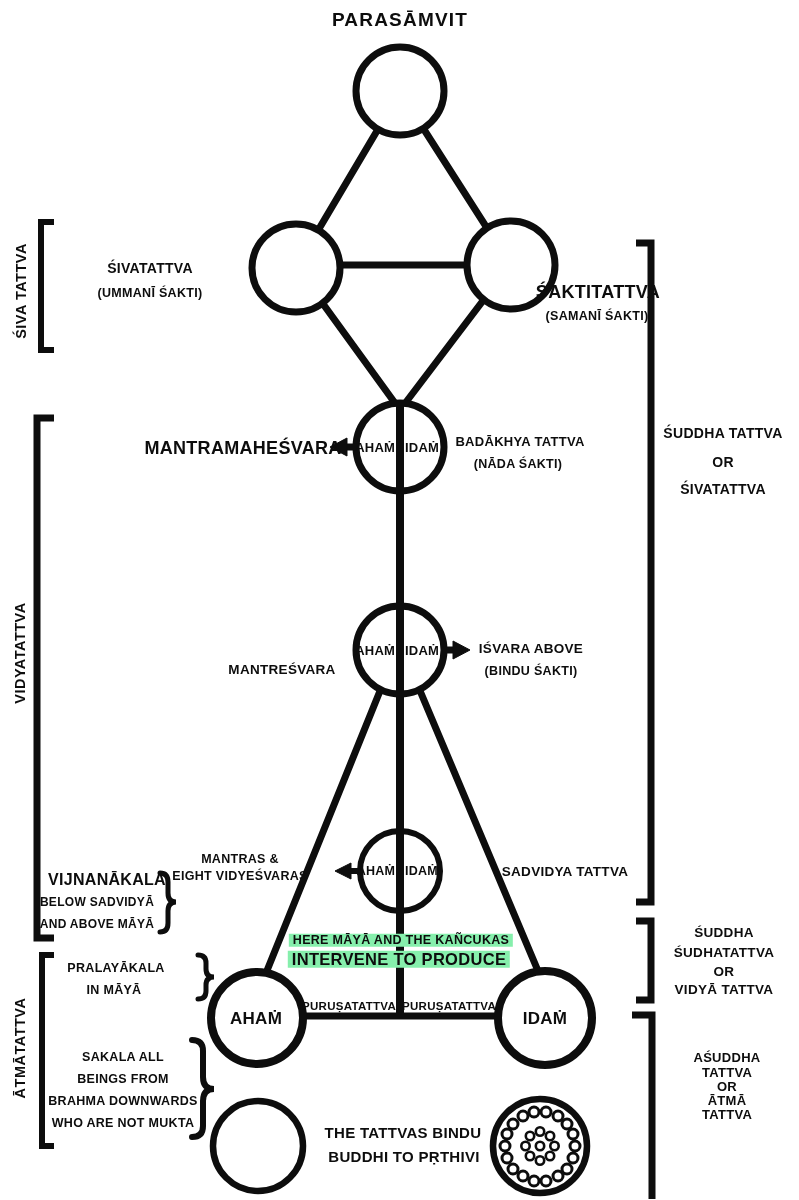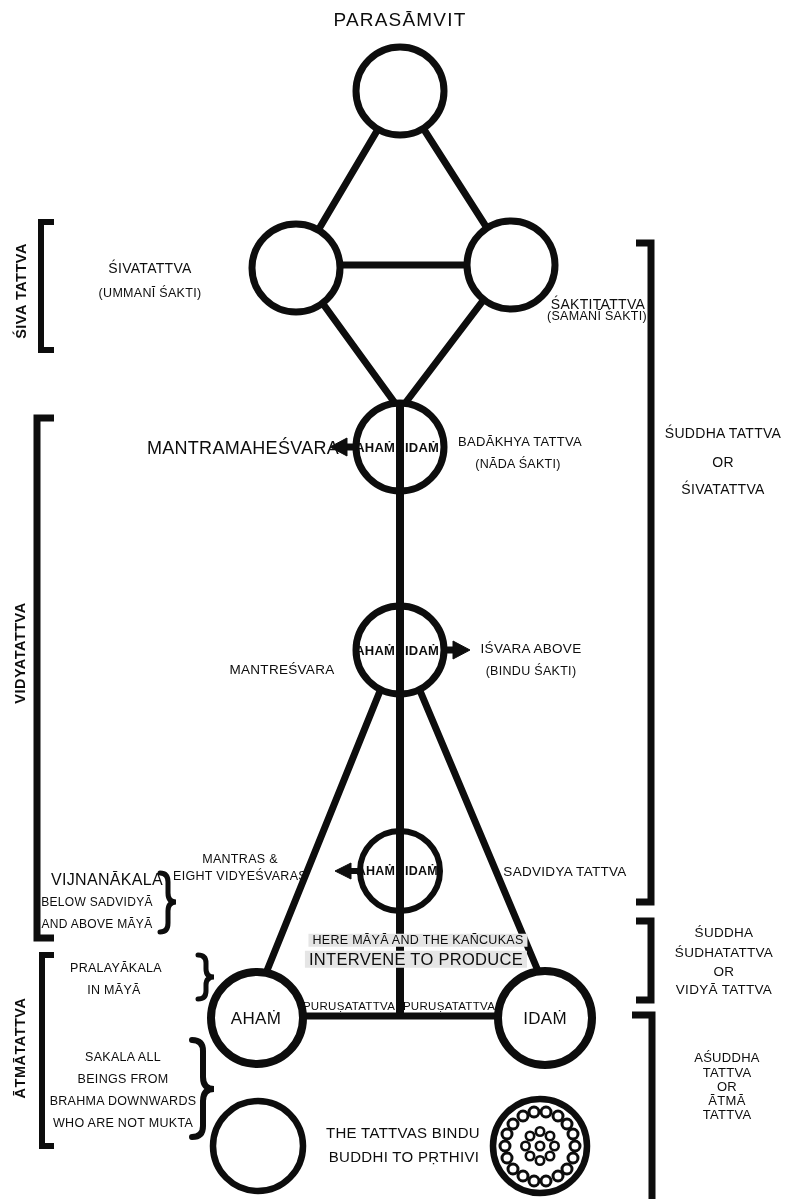--- a/index.html
+++ b/index.html
@@ -1,23 +1,23 @@
 <!DOCTYPE html>
 <html><head>
 <meta charset="utf-8">
 <style>
   html,body{margin:0;padding:0;background:#ffffff;}
   .stage{position:relative;width:799px;height:1200px;background:#ffffff;overflow:hidden;
          font-family:"Liberation Sans",sans-serif;color:#0d0d0d;}
   .stage svg{position:absolute;left:0;top:0;}
-  .lbl{position:absolute;transform:translate(-50%,-50%);font-weight:400;white-space:nowrap;
+  .lbl{position:absolute;transform:translate(-50%,-50%);font-weight:700;white-space:nowrap;
        letter-spacing:.3px;text-align:left;line-height:1;}
   .vlbl{position:absolute;transform:translate(-50%,-50%) rotate(-90deg);font-weight:700;
         white-space:nowrap;letter-spacing:.5px;line-height:1;}
-  .wbg{background:#e5e5e5;padding:0 4px;margin-left:17px;}
+  .wbg{background:#86efac;padding:0 4px;}
   .pair{position:absolute;transform:translate(-50%,-50%);display:flex;font-weight:700;line-height:1;}
   .pair span{width:95px;letter-spacing:.2px;}
   .pair .a{text-align:right;padding-right:5px;}
   .pair .i{text-align:left;padding-left:5px;}
 </style>
 </head>
 <body>
 
 <div class="stage">
 
@@ -106,21 +106,21 @@
   </svg>
 
   <div class="lbl" style="left:400px;top:19px;font-size:19px;letter-spacing:1.2px">PARASĀMVIT</div>
 
   <div class="vlbl" style="left:21px;top:291px;font-size:14.5px">ŚIVA TATTVA</div>
   <div class="vlbl" style="left:20px;top:653px;font-size:14.5px">VIDYATATTVA</div>
   <div class="vlbl" style="left:20px;top:1048px;font-size:14.5px">ĀTMĀTATTVA</div>
 
   <div class="lbl" style="left:150px;top:268px;font-size:14px">ŚIVATATTVA</div>
   <div class="lbl" style="left:150px;top:293px;font-size:12.5px">(UMMANĪ ŚAKTI)</div>
-  <div class="lbl" style="left:598px;top:304px;font-size:14px">ŚAKTITATTVA</div>
+  <div class="lbl" style="left:598px;top:292px;font-size:18px">ŚAKTITATTVA</div>
   <div class="lbl" style="left:597px;top:316px;font-size:12.5px">(SAMANĪ ŚAKTI)</div>
 
   <div class="lbl" style="left:243px;top:448px;font-size:18px">MANTRAMAHEŚVARA</div>
   <div class="pair" style="left:400px;top:447px;font-size:13px">
     <span class="a">AHAṀ</span>
     <span class="i">IDAṀ</span>
   </div>
   <div class="lbl" style="left:520px;top:441px;font-size:13px">BADĀKHYA TATTVA</div>
   <div class="lbl" style="left:518px;top:464px;font-size:12.5px">(NĀDA ŚAKTI)</div>
 

